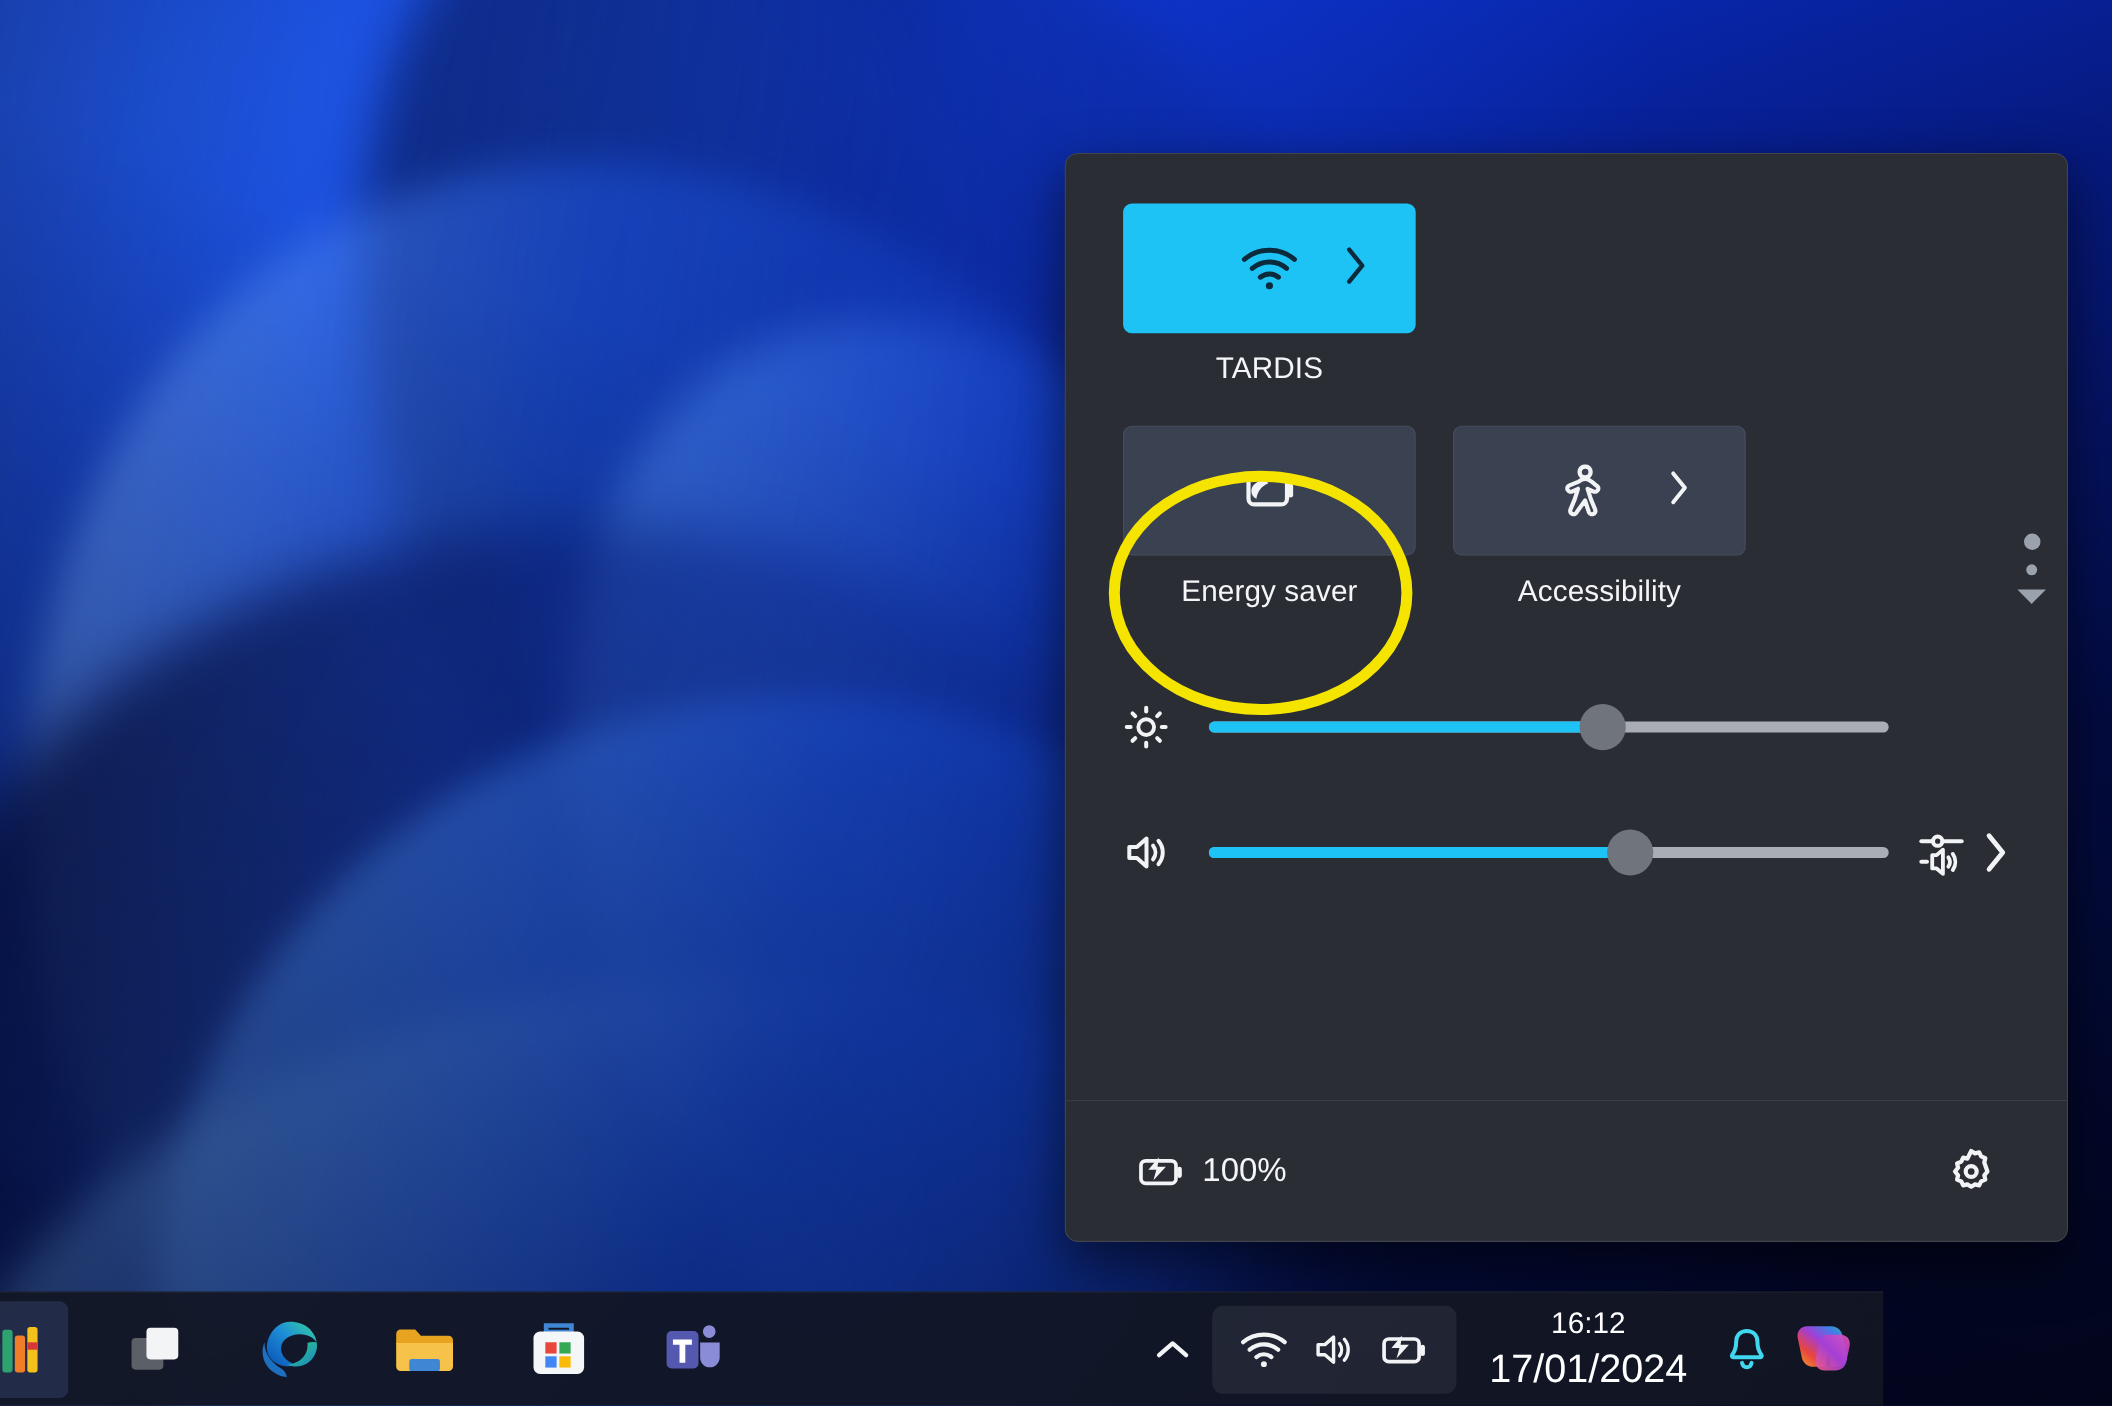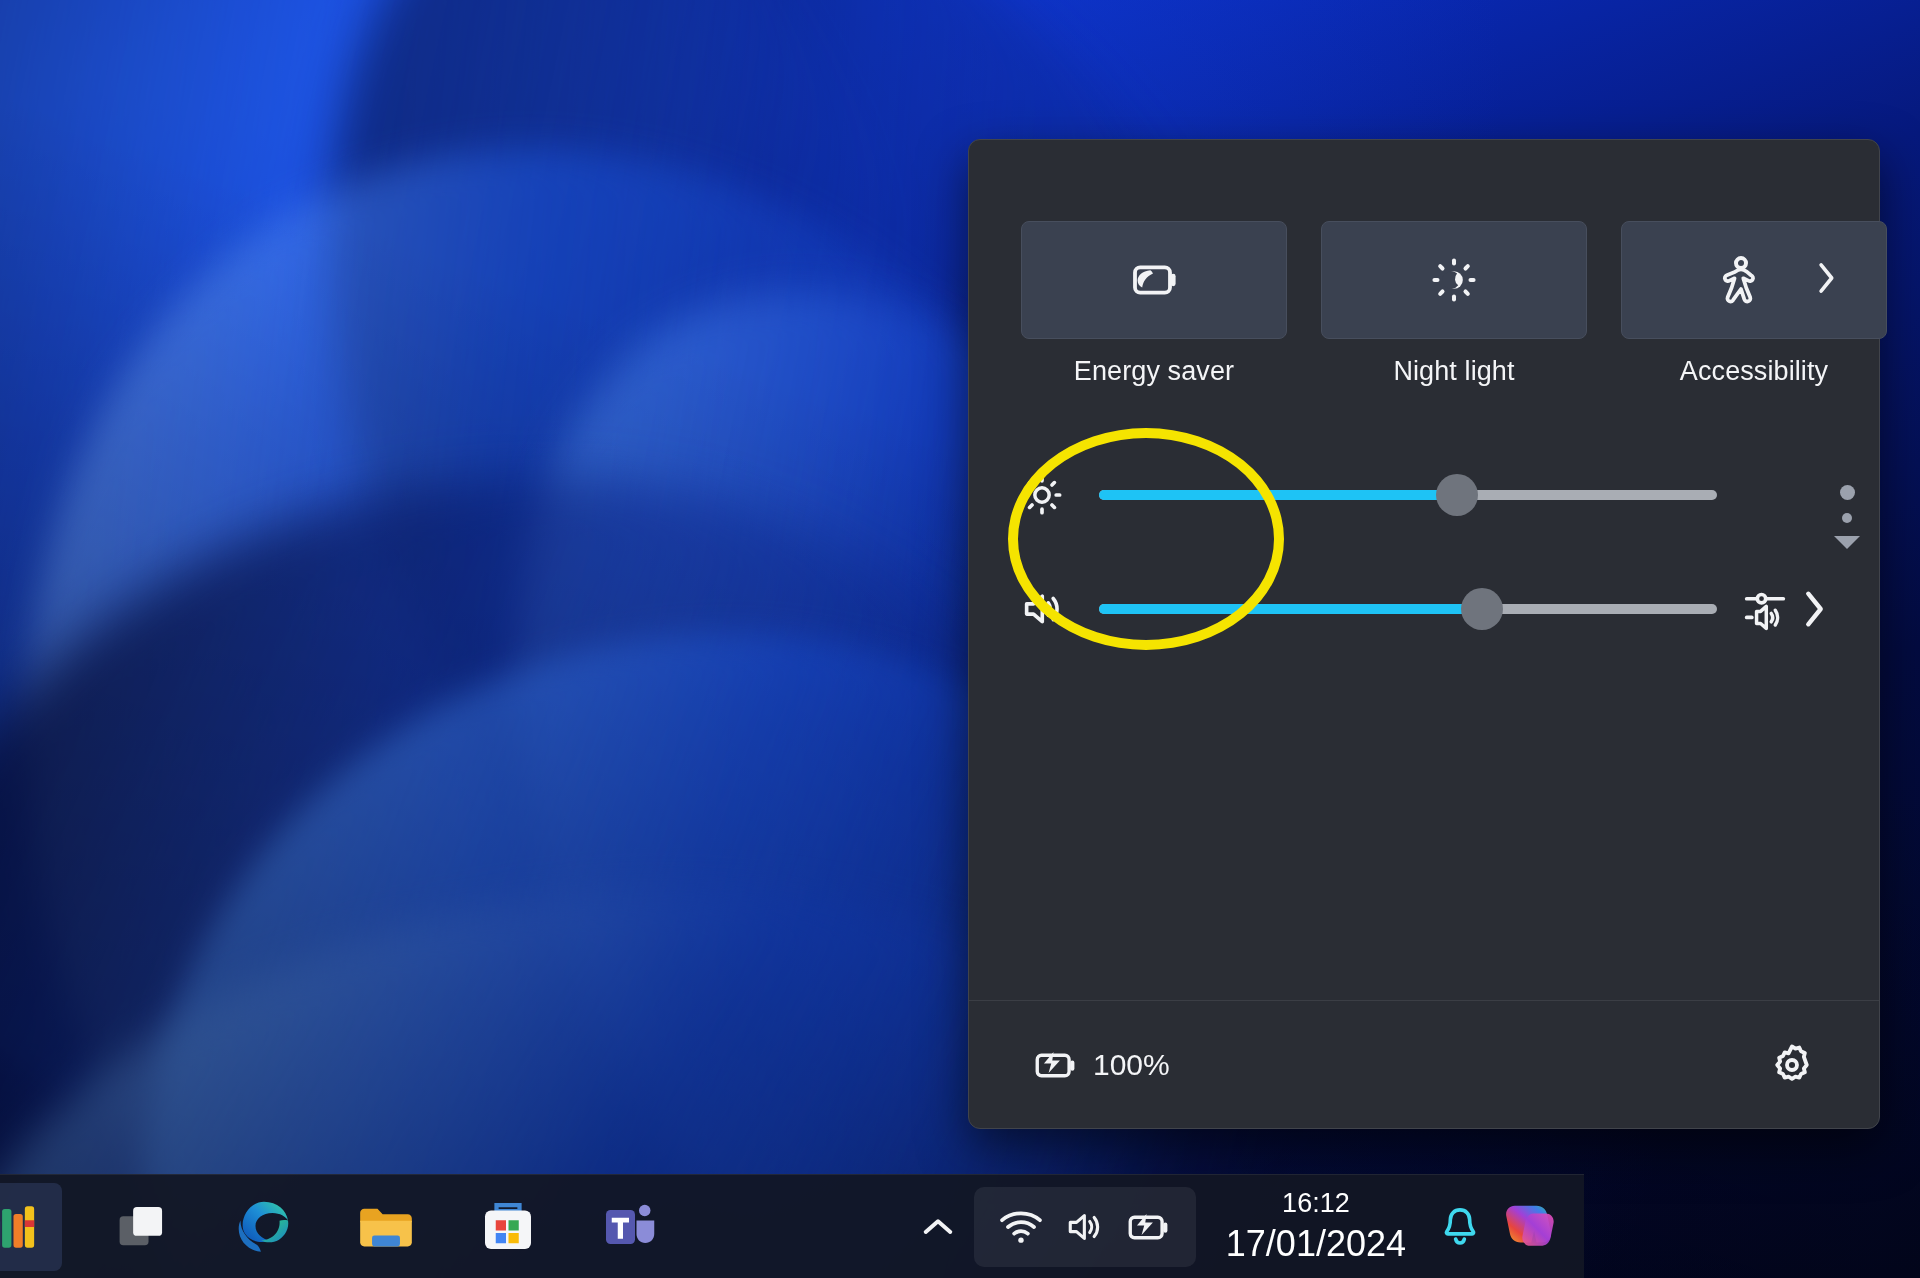--- a/index.html
+++ b/index.html
@@ -108,21 +108,21 @@
 
   
   #highlight{
     position:absolute; left:1008px; top:428px; width:276px; height:222px;
     border:10px solid #f5e400; border-radius:50%;
     pointer-events:none;
   }
 
   
   #taskbar{
-    position:absolute; left:0; bottom:0; width:1584px; height:104px;
+    position:absolute; left:0; bottom:0; width:1712px; height:104px;
     background:rgba(18,22,36,.94);
     border-top:1px solid rgba(255,255,255,.07);
     display:flex; align-items:center;
   }
   #tb-left{ position:absolute; left:0; display:flex; align-items:center; gap:0; }
   .tb-btn{ width:96px; height:88px; display:flex; align-items:center; justify-content:center;
            border-radius:8px; }
   .tb-btn.active{ background:rgba(120,150,230,.17); }
   #tb-right{ position:absolute; right:16px; display:flex; align-items:center; gap:0; }
   #tray-chev{ width:72px; height:80px; display:flex; align-items:center; justify-content:center; }
@@ -150,60 +150,57 @@
   <div class="ribbon r6"></div>
   <div class="shade"></div>
 </div>
 
 <div id="qs">
 
   <div id="qs-tiles">
 
     <div class="tile-row">
 
+      <div class="tile-cell">
+        <div class="tile on">
+          <span class="glyph">
+            <svg width="52" height="44" viewBox="0 0 24 20">
+              <path d="M1.5 6.2C4.3 3.8 8 2.4 12 2.4s7.7 1.4 10.5 3.8" stroke-width="2.1" stroke-linecap="round"></path>
+              <path d="M4.8 10C6.8 8.3 9.3 7.3 12 7.3s5.2 1 7.2 2.7" stroke-width="2.1" stroke-linecap="round"></path>
+              <path d="M8.2 13.7c1.1-.9 2.4-1.4 3.8-1.4s2.7.5 3.8 1.4" stroke-width="2.1" stroke-linecap="round"></path>
+              <circle cx="12" cy="17.3" r="1.5" fill="#0b2b3c" stroke="none"></circle>
+            </svg>
+          </span>
+          <span class="chev">
+            <svg width="26" height="40" viewBox="0 0 12 22" fill="none">
+              <path d="M3 3l6.5 8L3 19" stroke-width="2.2" stroke-linecap="round" stroke-linejoin="round"></path>
+            </svg>
+          </span>
+        </div>
+        <div class="tile-label">TARDIS</div>
+      </div>
 
 
     </div>
 
     <div class="tile-row second">
 
       <div class="tile-cell">
         <div class="tile off">
           <span class="glyph">
             <svg width="56" height="38" viewBox="0 0 28 19">
               <rect x="4.5" y="3.2" width="17.5" height="12.6" rx="2.6" stroke-width="1.9"></rect>
               <path d="M23.6 7.6v3.8" stroke-width="2.4" stroke-linecap="round"></path>
               <path d="M12.2 4.6c-4 .4-6.4 2.6-6.4 5.2 0 1.6.9 2.8 2.3 3.4.5-3.2 2.2-5.6 5.4-7-.4-.7-.8-1.2-1.3-1.6z" fill="#f2f3f5" stroke="none"></path>
             </svg>
           </span>
         </div>
         <div class="tile-label">Energy saver</div>
       </div>
 
-      <div class="tile-cell">
-        <div class="tile off">
-          <span class="glyph">
-            <svg width="46" height="46" viewBox="0 0 24 24">
-              <circle cx="12" cy="12" r="4.6" fill="#f2f3f5" stroke="none"></circle>
-              <path d="M13.6 8.6a4.2 4.2 0 0 0 .6 6.2 4.6 4.6 0 1 1-.6-6.2z" fill="#3a4150" stroke="none"></path>
-              <g stroke="#f2f3f5" stroke-width="2.1" stroke-linecap="round">
-                <path d="M12 1.8v1.6"></path>
-                  <path d="M12 20.6v1.6"></path>
-                <path d="M1.8 12h1.6"></path>
-                  <path d="M20.6 12h1.6"></path>
-                <path d="M4.8 4.8l1.2 1.2"></path>
-                  <path d="M18 18l1.2 1.2"></path>
-                <path d="M19.2 4.8L18 6"></path>
-                  <path d="M6 18l-1.2 1.2"></path>
-              </g>
-            </svg>
-          </span>
-        </div>
-        <div class="tile-label">Night light</div>
-      </div>
 
       <div class="tile-cell">
         <div class="tile off">
           <span class="glyph" style="margin-right:26px">
             <svg width="42" height="48" viewBox="0 0 20 23">
               <circle cx="10" cy="3.4" r="2.4" stroke-width="1.9"></circle>
               <path d="M10 6.4c-1.4 0-2.2.7-3 1.3L3.2 9.2c-.9.4-1.2 1.3-.8 2 .4.8 1.3 1 2.1.6l2.4-1.1-1.4 4.5-1.9 4.6c-.3.8.1 1.6.9 1.9.8.3 1.6-.1 1.9-.9L10 15.8l1.6 5c.3.8 1.1 1.2 1.9.9.8-.3 1.2-1.1.9-1.9l-1.9-4.6-1.4-4.5 2.4 1.1c.8.4 1.7.2 2.1-.6.4-.7.1-1.6-.8-2L13 7.7c-.8-.6-1.6-1.3-3-1.3z" stroke-width="1.8" stroke-linejoin="round"></path>
             </svg>
           </span>
           <span class="chev" style="right:48px">

